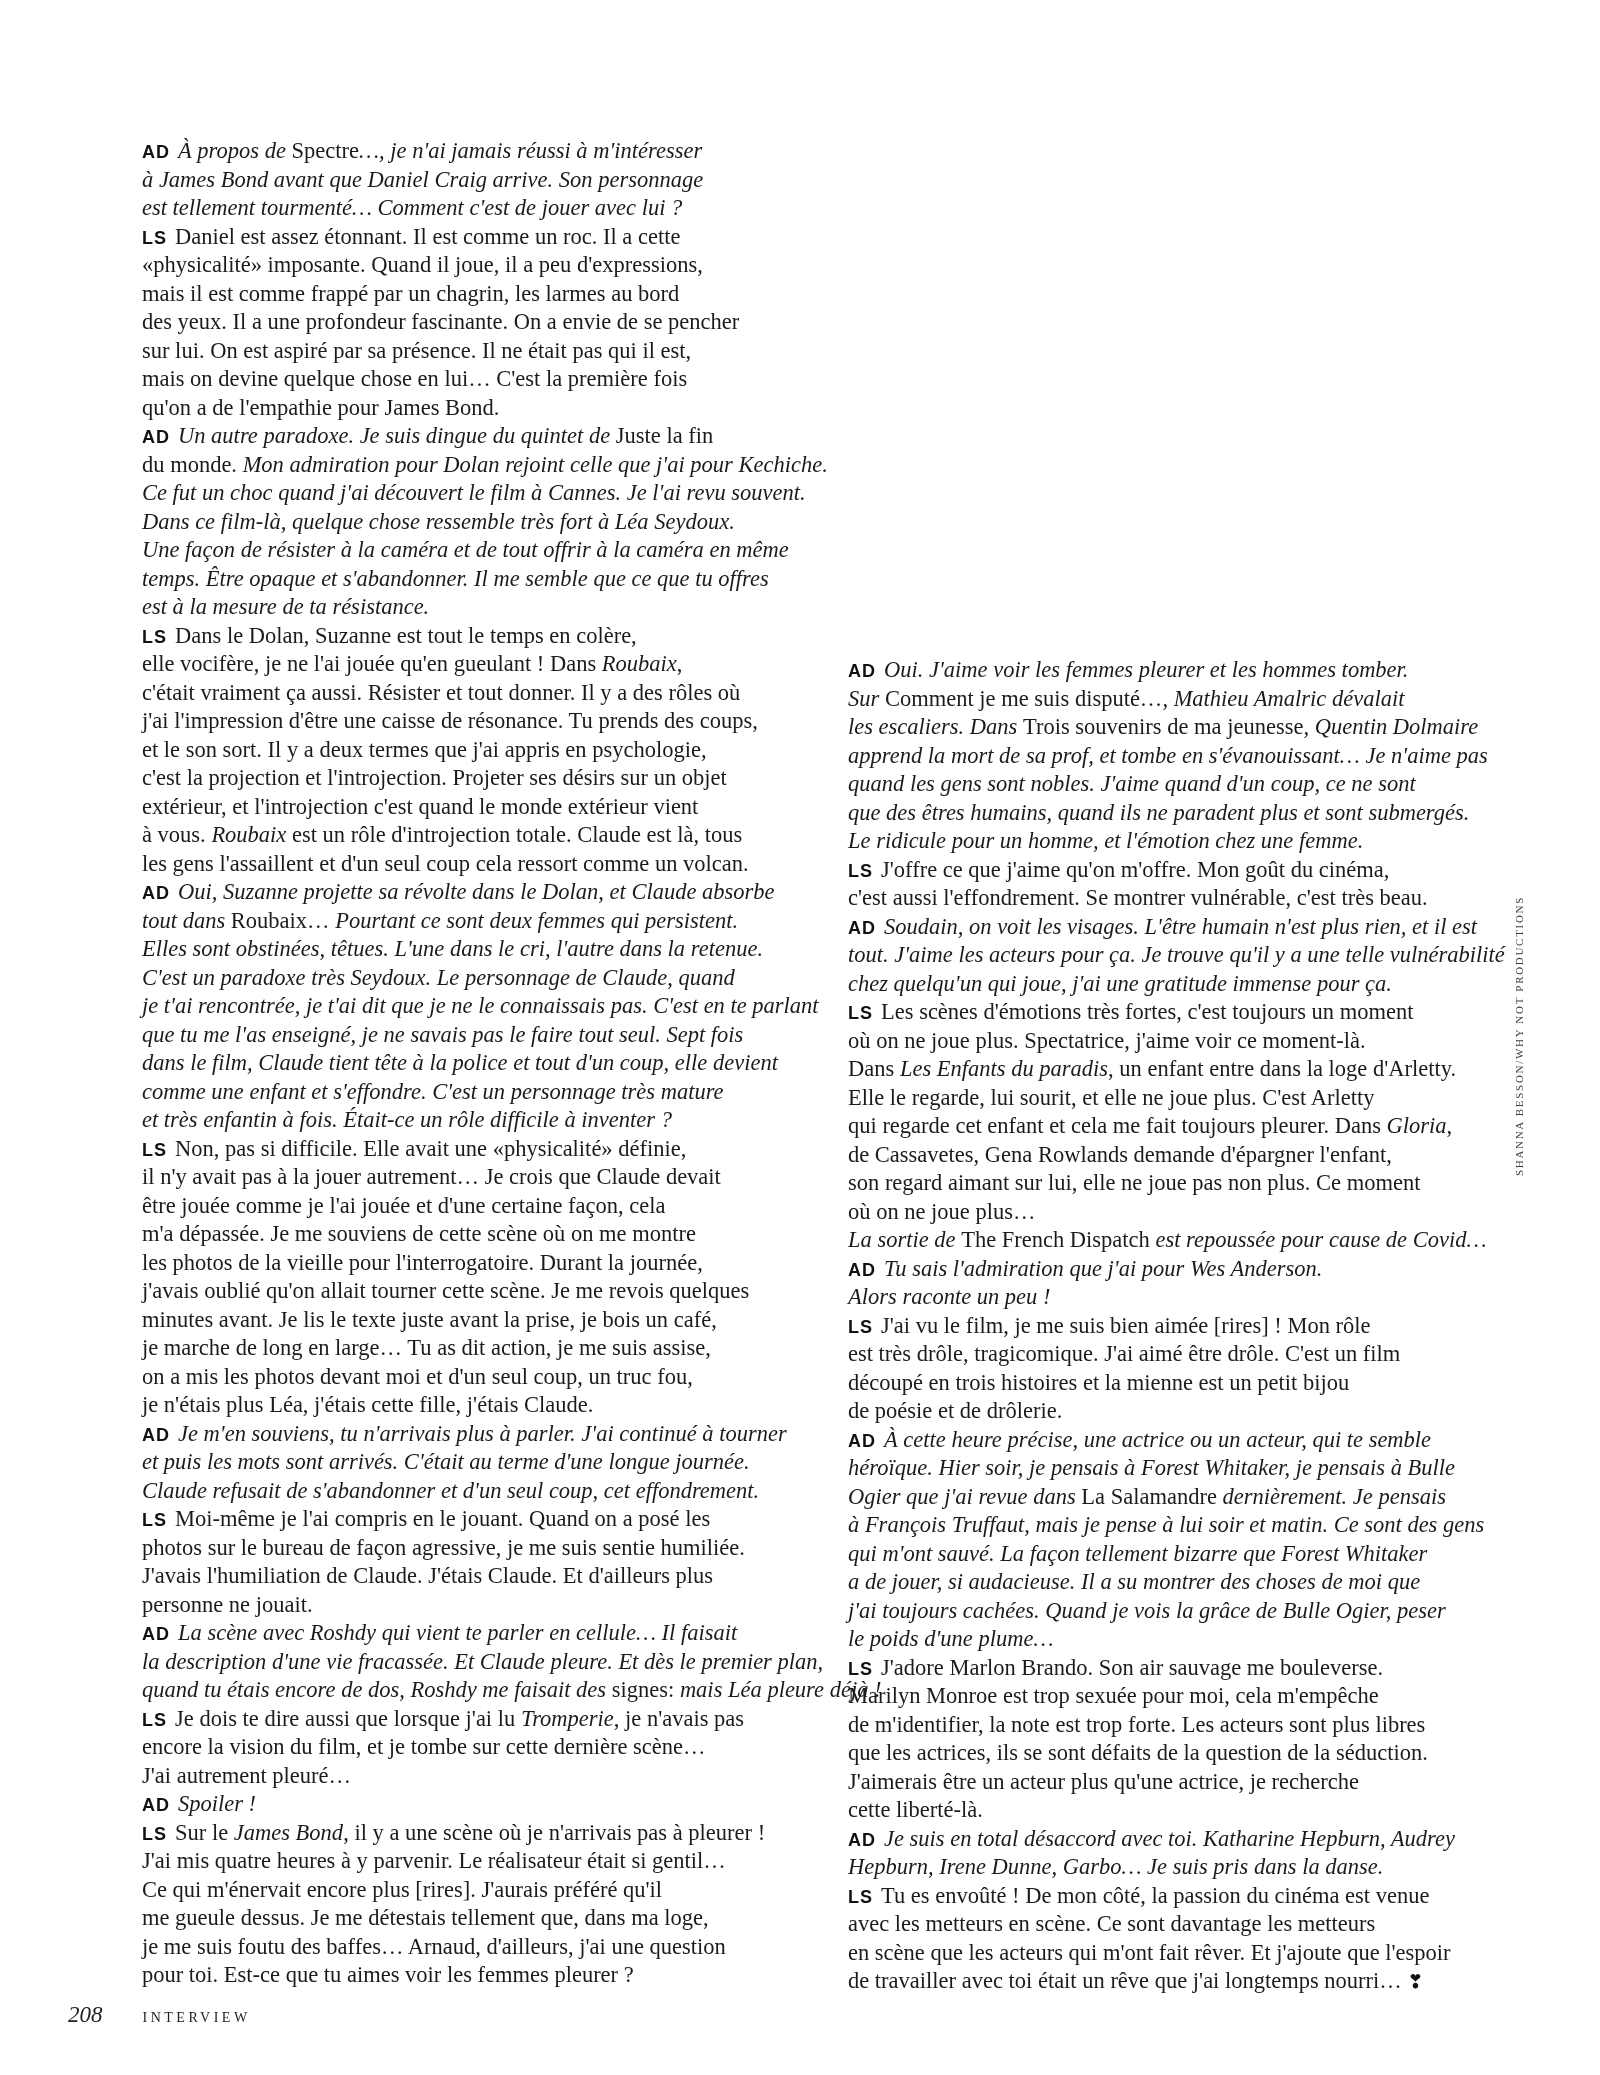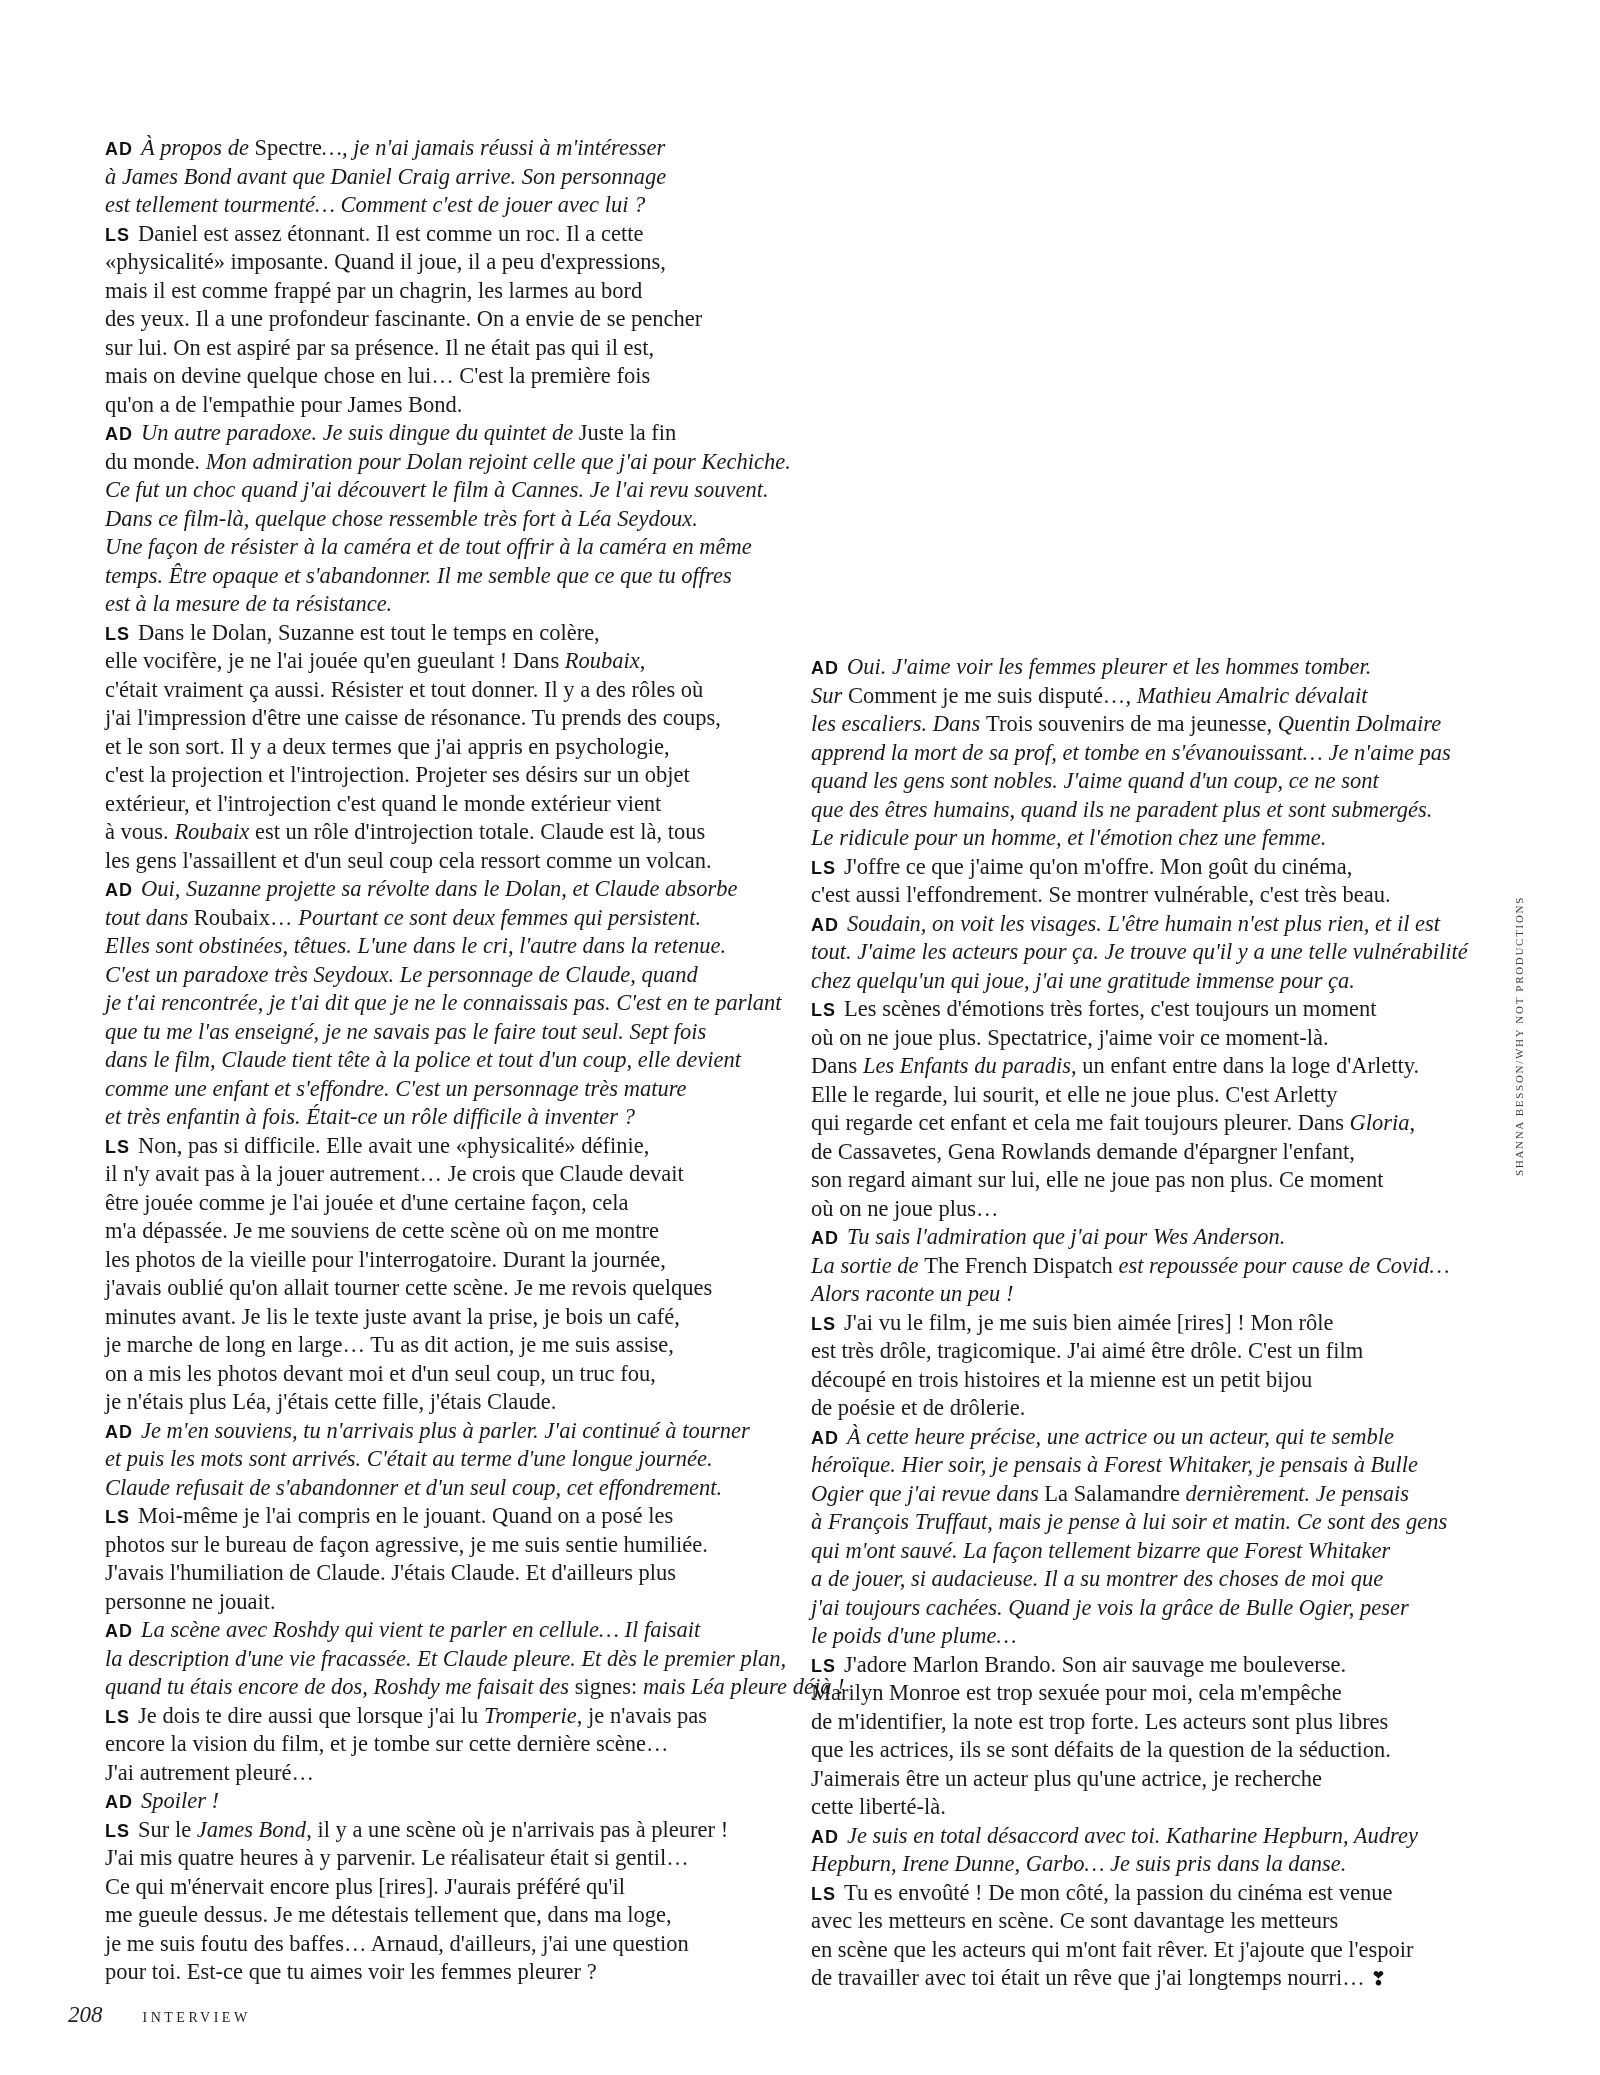--- a/index.html
+++ b/index.html
@@ -1,21 +1,21 @@
 <!DOCTYPE html>
 <html lang="fr"><head>
 <meta charset="utf-8">
 <title>Interview</title>
 <style>
   html,body{margin:0;padding:0;background:#ffffff;}
   .page{
     position:relative;width:1600px;height:2075px;background:#ffffff;
     font-family:"Liberation Serif",serif;color:#1b1b1b;overflow:hidden;
   }
-  .col{position:absolute;font-size:22.5px;line-height:33px;}
+  .col{position:absolute;font-size:22.5px;line-height:40px;margin-left:37px;}
   #col-left{left:105px;top:131px;width:700px;}
   #col-right{left:811px;top:650px;width:700px;}
   .line{white-space:nowrap;height:28.5px;}
   .spk{
     font-family:"Liberation Sans",sans-serif;font-weight:700;
     font-size:18px;letter-spacing:1px;margin-right:8px;color:#111;
   }
   .it{font-style:italic;}
   .ro{font-style:normal;}
   .heart{font-family:"DejaVu Sans",sans-serif;font-style:normal;font-size:19px;color:#111;}
@@ -119,22 +119,22 @@
       <div class="line"><span class="it">tout. J'aime les acteurs pour ça. Je trouve qu'il y a une telle vulnérabilité</span></div>
       <div class="line"><span class="it">chez quelqu'un qui joue, j'ai une gratitude immense pour ça.</span></div>
       <div class="line"><span class="spk">LS</span><span class="ro">Les scènes d'émotions très fortes, c'est toujours un moment</span></div>
       <div class="line"><span class="ro">où on ne joue plus. Spectatrice, j'aime voir ce moment-là.</span></div>
       <div class="line"><span class="ro">Dans </span><span class="it">Les Enfants du paradis</span><span class="ro">, un enfant entre dans la loge d'Arletty.</span></div>
       <div class="line"><span class="ro">Elle le regarde, lui sourit, et elle ne joue plus. C'est Arletty</span></div>
       <div class="line"><span class="ro">qui regarde cet enfant et cela me fait toujours pleurer. Dans </span><span class="it">Gloria</span><span class="ro">,</span></div>
       <div class="line"><span class="ro">de Cassavetes, Gena Rowlands demande d'épargner l'enfant,</span></div>
       <div class="line"><span class="ro">son regard aimant sur lui, elle ne joue pas non plus. Ce moment</span></div>
       <div class="line"><span class="ro">où on ne joue plus…</span></div>
+      <div class="line"><span class="it">La sortie de </span><span class="ro">The French Dispatch</span><span class="it"> est repoussée pour cause de Covid…</span></div>
       <div class="line"><span class="spk">AD</span><span class="it">Tu sais l'admiration que j'ai pour Wes Anderson.</span></div>
-      <div class="line"><span class="it">La sortie de </span><span class="ro">The French Dispatch</span><span class="it"> est repoussée pour cause de Covid…</span></div>
       <div class="line"><span class="it">Alors raconte un peu !</span></div>
       <div class="line"><span class="spk">LS</span><span class="ro">J'ai vu le film, je me suis bien aimée [rires] ! Mon rôle</span></div>
       <div class="line"><span class="ro">est très drôle, tragicomique. J'ai aimé être drôle. C'est un film</span></div>
       <div class="line"><span class="ro">découpé en trois histoires et la mienne est un petit bijou</span></div>
       <div class="line"><span class="ro">de poésie et de drôlerie.</span></div>
       <div class="line"><span class="spk">AD</span><span class="it">À cette heure précise, une actrice ou un acteur, qui te semble</span></div>
       <div class="line"><span class="it">héroïque. Hier soir, je pensais à Forest Whitaker, je pensais à Bulle</span></div>
       <div class="line"><span class="it">Ogier que j'ai revue dans </span><span class="ro">La Salamandre</span><span class="it"> dernièrement. Je pensais</span></div>
       <div class="line"><span class="it">à François Truffaut, mais je pense à lui soir et matin. Ce sont des gens</span></div>
       <div class="line"><span class="it">qui m'ont sauvé. La façon tellement bizarre que Forest Whitaker</span></div>

